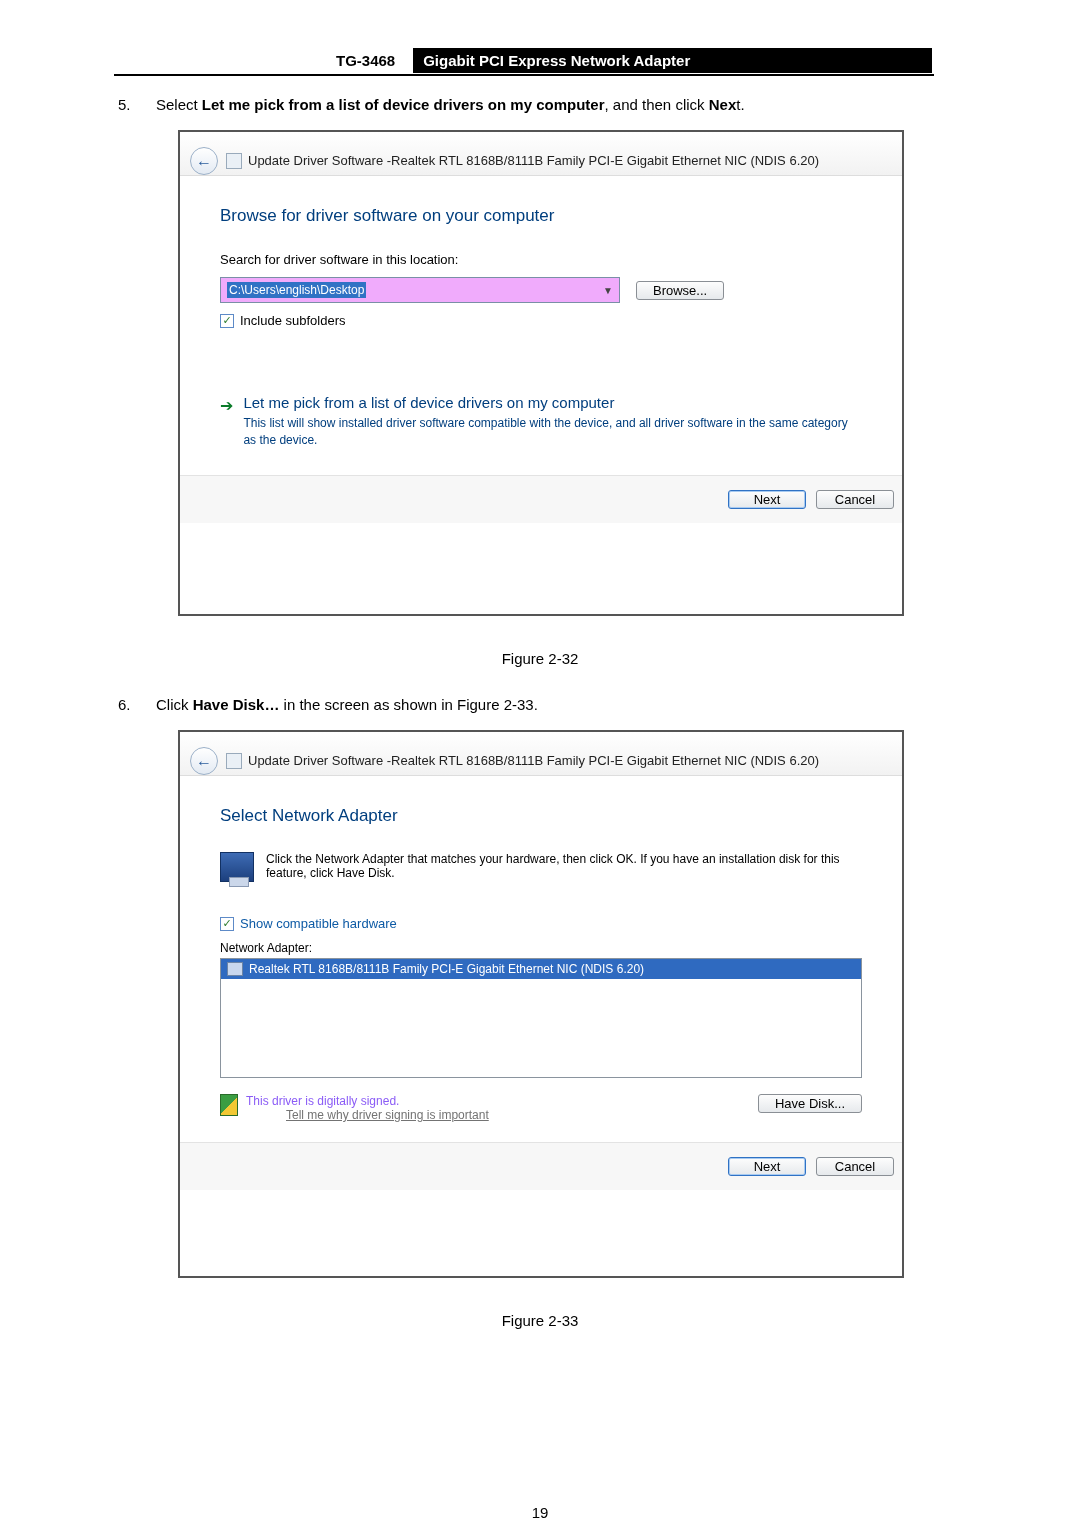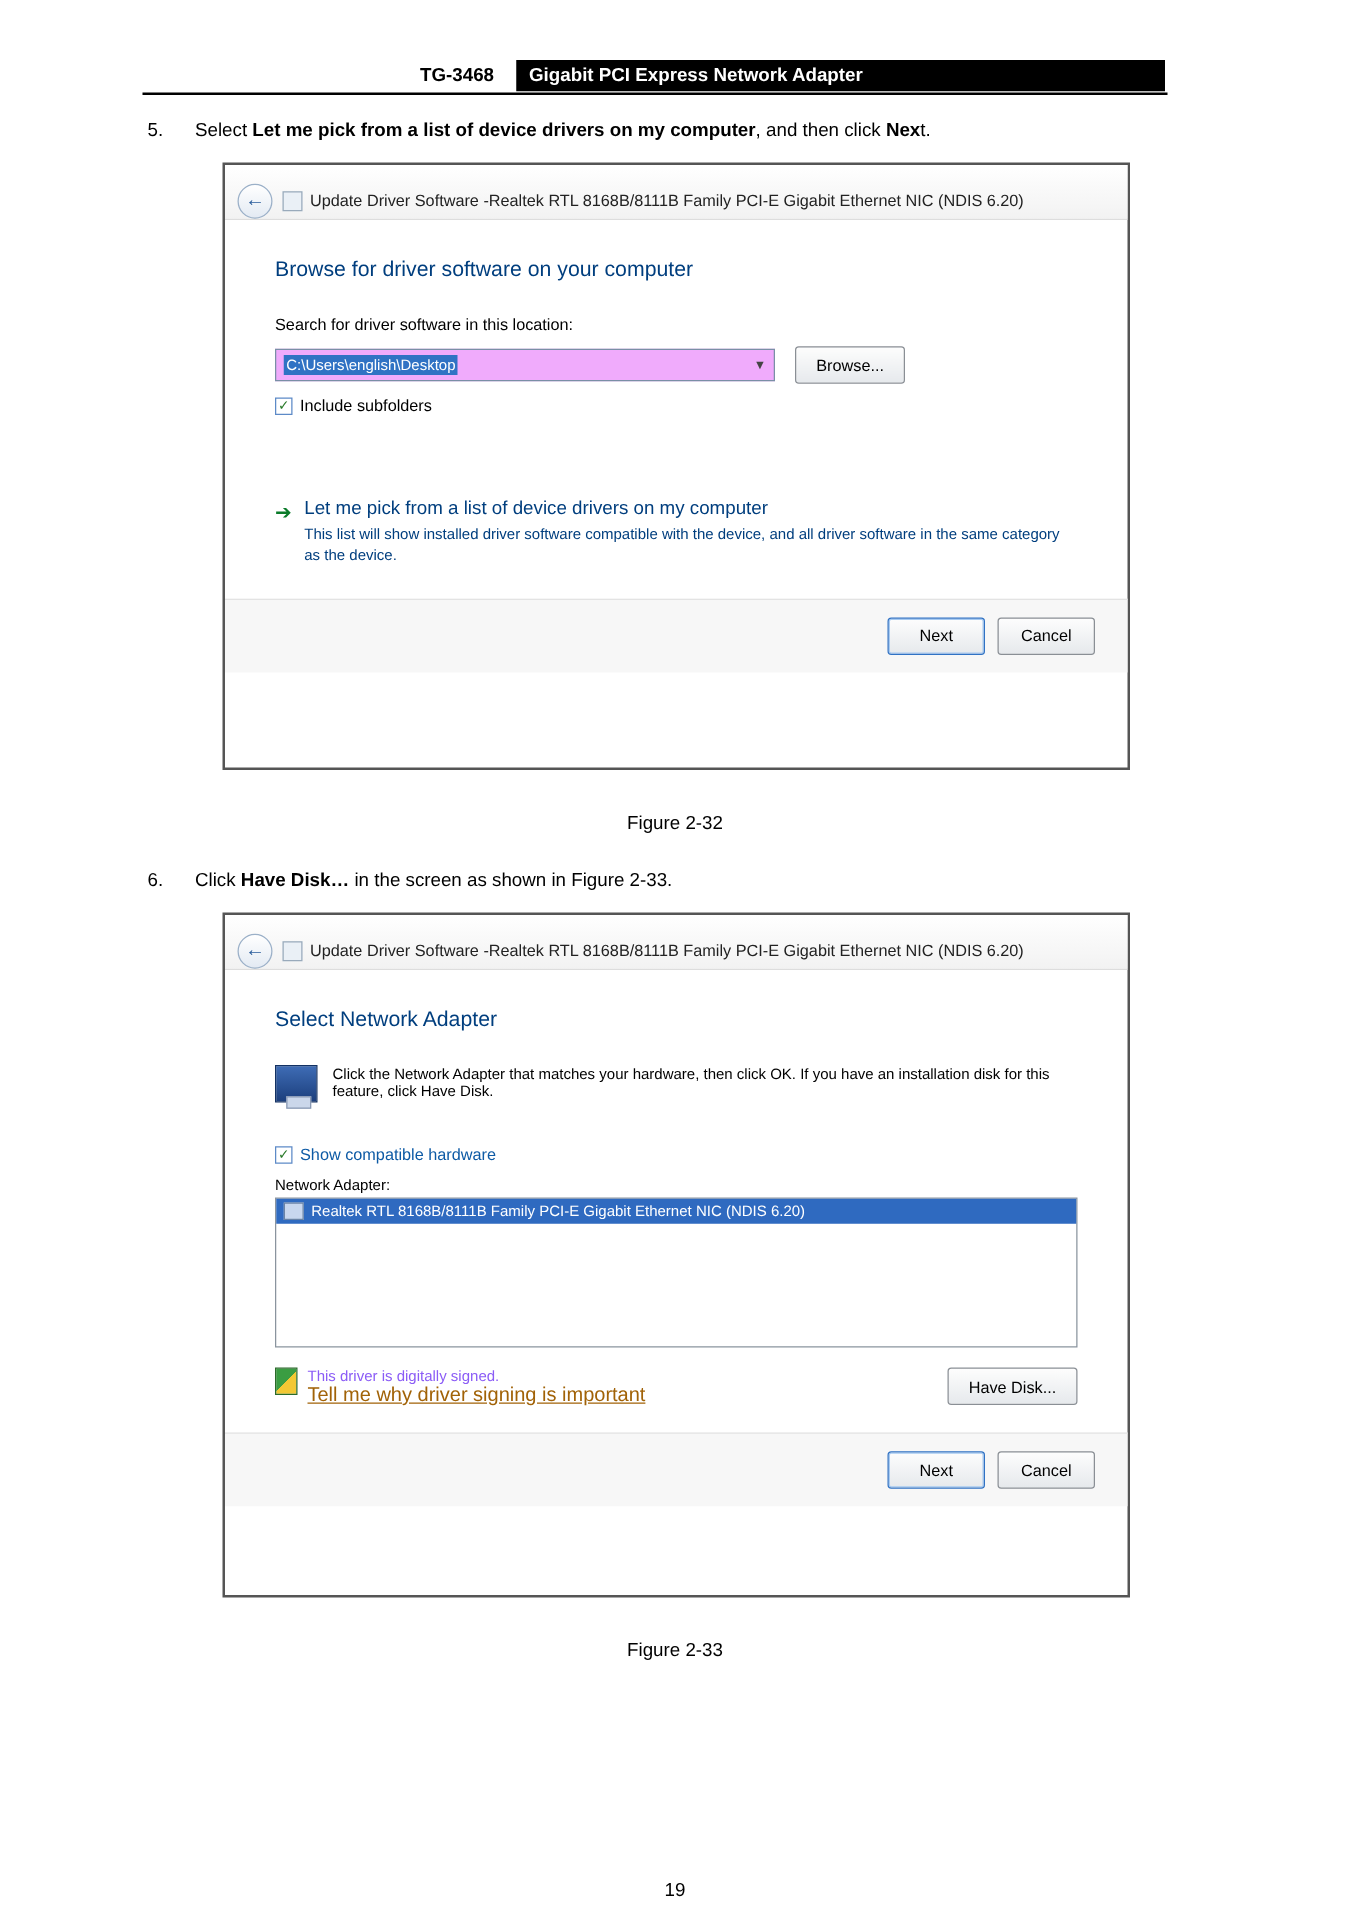--- a/index.html
+++ b/index.html
@@ -18,44 +18,44 @@
     .back-btn { width: 28px; height: 28px; border-radius: 50%; background: linear-gradient(#fff,#e3eaf3); border: 1px solid #9bb0c8; display:flex; align-items:center; justify-content:center; color:#2a5d9c; font-size:16px; margin-right: 8px; margin-top:14px; }
     .title-icon { width: 16px; height: 16px; border: 1px solid #99aabb; background:#eaf0f6; margin-right:6px; margin-top:14px; }
     .title-text { font-size: 13px; margin-top:14px; color:#222; }
     .dlg-body { padding: 30px 40px 20px; }
     .h1 { color: #003e7e; font-size: 17px; margin-bottom: 26px; }
     .label { font-size: 13px; margin-bottom: 10px; }
     .input-row { display:flex; gap: 16px; align-items:center; margin-bottom: 10px; }
     .combo { flex: 0 0 400px; height: 26px; border: 1px solid #7a8fa6; background: #f0abfc; display:flex; align-items:center; padding: 0 6px; font-size: 12px; position: relative; }
     .combo .sel { background:#3072c4; color:#fff; padding: 1px 2px; }
     .combo .arrow { position:absolute; right:6px; color:#444; font-size:10px; }
-    .btn { height: 30px; border: 1px solid #8a8f95; background: linear-gradient(#fdfdfd,#e6e9ec); border-radius: 3px; padding: 0 16px; font-size: 13px; display:flex; align-items:center; }
+    .btn { height: 19px; border: 1px solid #8a8f95; background: linear-gradient(#fdfdfd,#e6e9ec); border-radius: 3px; padding: 0 16px; font-size: 13px; display:flex; align-items:center; }
     .checkbox-row { display:flex; align-items:center; font-size: 13px; gap: 6px; margin-bottom: 8px; }
     .checkbox { width: 14px; height: 14px; border: 1px solid #5d8ac7; background:#fff; display:flex; align-items:center; justify-content:center; color:#2a7a2a; font-size:11px; }
     .pick-block { margin-top: 60px; padding: 6px 0; display:flex; gap: 10px; }
     .arrow-right { color:#0a7b29; font-size:16px; margin-top:2px; }
     .pick-title { color:#003e7e; font-size: 15px; }
     .pick-sub { color:#003e7e; font-size: 12px; margin-top: 4px; line-height: 1.4; }
-    .button-strip { padding: 14px 26px; display:flex; justify-content:flex-end; gap: 10px; border-top: 1px solid #e3e3e3; background:#f7f7f7; }
+    .button-strip { padding: 14px 8px; display:flex; justify-content:flex-end; gap: 10px; border-top: 1px solid #e3e3e3; background:#f7f7f7; }
     .button-strip .btn { min-width: 78px; justify-content:center; }
     .btn.primary { border-color:#3072c4; box-shadow: 0 0 0 1px #a7caf1 inset; }
     .figure { position: absolute; width: 100%; text-align: center; font-size: 15px; }
     .adapter-icon { width:34px; height:30px; background: linear-gradient(#3e6cb5,#1c3f7d); border:1px solid #123163; position:relative; }
     .adapter-icon::after { content:''; position:absolute; width:18px; height:8px; background:#cbd7ea; bottom:-6px; left:8px; border:1px solid #8898b2; }
     .hw-row { display:flex; gap: 12px; margin-bottom: 14px; }
     .listbox { border:1px solid #8a949e; height: 120px; background:#fff; font-size: 12px; }
     .list-header { font-size:12px; padding: 2px 0 3px; }
     .list-item { background:#2f6ac0; color:#fff; padding: 3px 6px; display:flex; align-items:center; gap:6px; }
     .nic-icon { width:16px; height:14px; background:#c8d7ee; border:1px solid #6b84a6; }
     .signed-row { display:flex; justify-content:space-between; align-items:flex-start; margin-top: 16px; }
     .signed-left { display:flex; gap:8px; }
     .shield-icon { width:18px; height:22px; background: linear-gradient(135deg,#3a9d42 50%,#f2c834 50%); border:1px solid #2a6b2a; }
     .signed-text { font-size:12px; }
     .signed-text .sign1 { color:#8b5cf6; }
-    .signed-text a { color:#a16207; text-decoration:underline; font-size:16px; }
+    .signed-text a { color:#737373; text-decoration:underline; font-size:12px;margin-left:40px; }
     .page-num { position:absolute; bottom: 6px; width:100%; text-align:center; font-size:15px; }
   </style>
 </head>
 <body>
 
 <div class="header-row">
   <span class="header-label">TG-3468</span>
   <span class="header-band">Gigabit PCI Express Network Adapter</span>
 </div>
 <div class="header-underline"></div>

